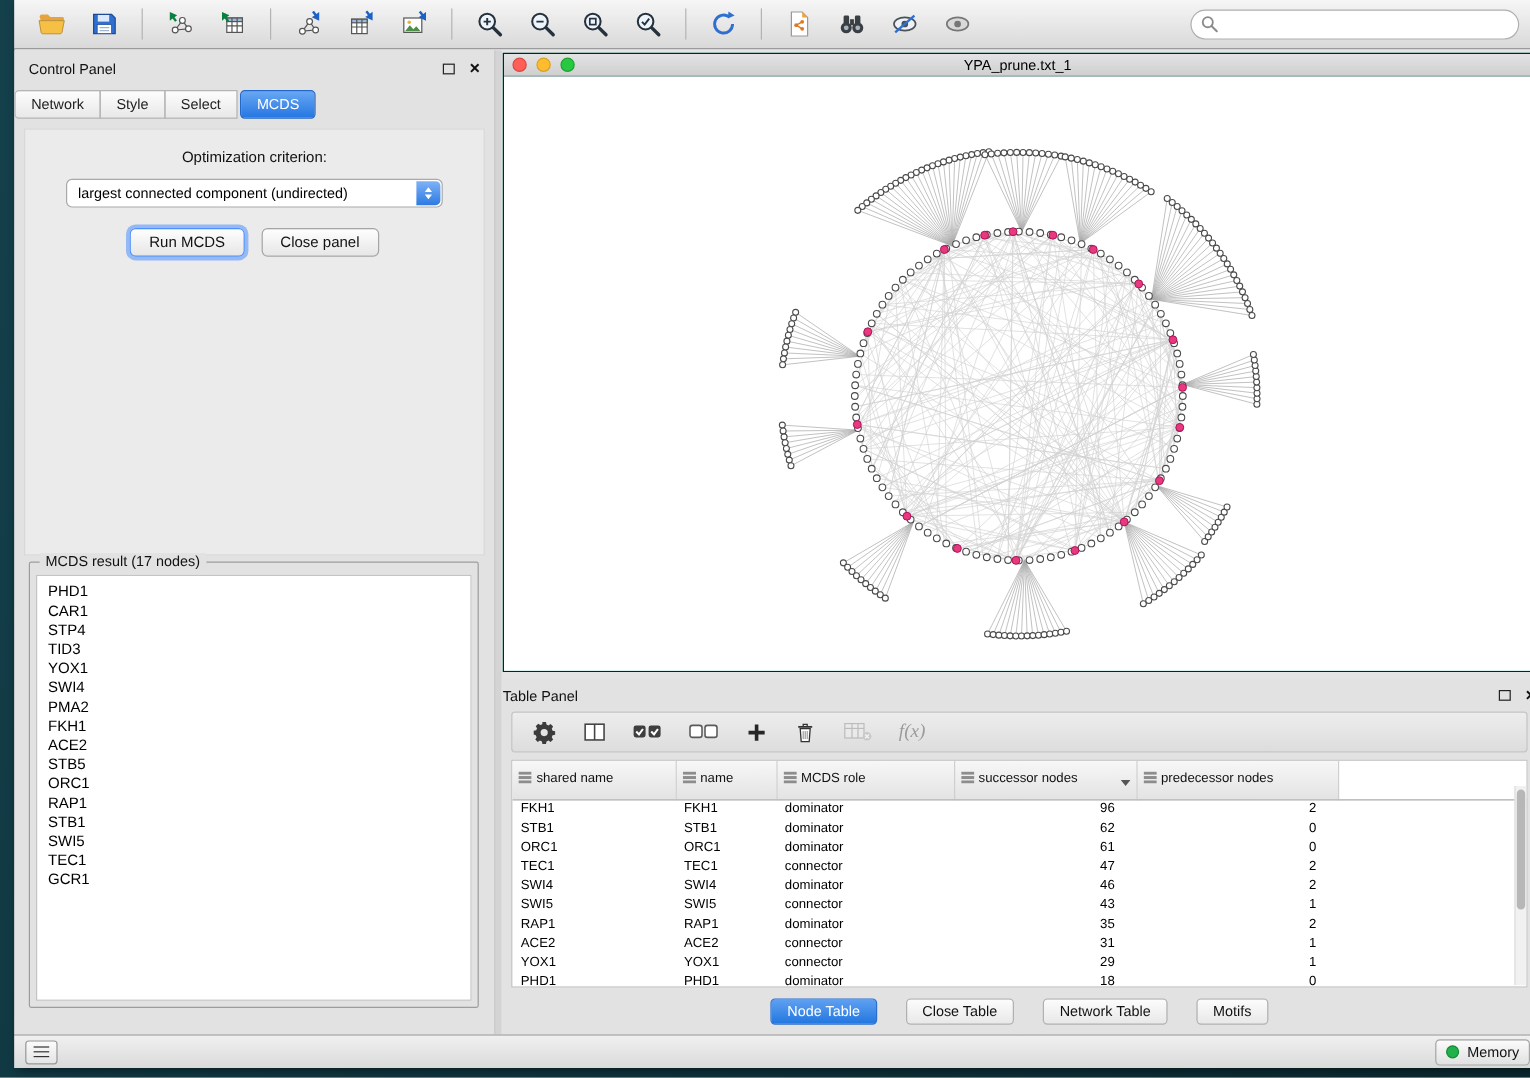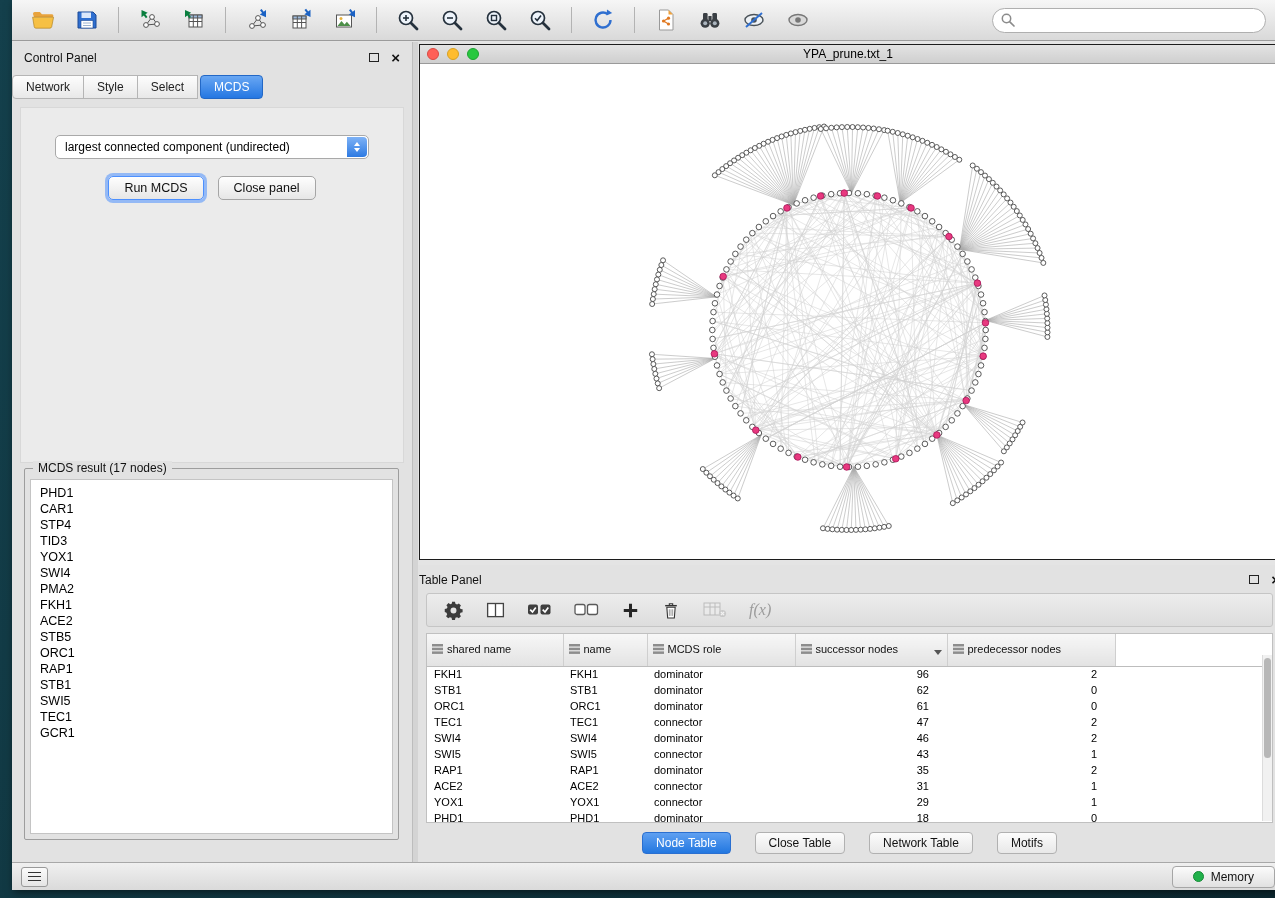--- a/index.html
+++ b/index.html
@@ -75,21 +75,21 @@
   .vscroll{position:absolute;right:0;top:21px;bottom:1px;width:10px;background:#f1f1f1;border-left:1px solid #dcdcdc}
   .vthumb{position:absolute;left:1px;right:1px;top:3px;height:60%;background:#b7b7b7;border-radius:4px;cursor:pointer}
   .tp-tabs{display:flex;justify-content:center;gap:24px;margin-top:9px}
   .tp-tab{font-size:12px;padding:3px 13px;border:1px solid #b1b1b1;border-radius:4px;background:linear-gradient(#fcfcfc,#e8e8e8);color:#111;cursor:pointer;font-family:"Liberation Sans",sans-serif}
   .tp-tab.active{background:linear-gradient(#5fa0f1,#2277e0);color:#fff;border-color:#2a6fd0}
 
   
   .status-bar{position:absolute;left:0;right:0;bottom:0;height:28px;background:linear-gradient(#f0f0f0,#dadada);border-top:1px solid #a8a8a8;display:flex;align-items:center;padding:0 9px}
   .panel-toggle{width:27px;height:20px;border:1px solid #999;border-radius:3px;background:linear-gradient(#fbfbfb,#e5e5e5);display:flex;flex-direction:column;align-items:center;justify-content:center;gap:2.5px;cursor:pointer}
   .hline{width:13px;height:1.6px;background:#333}
-  .memory-btn{margin-left:auto;display:flex;align-items:center;gap:7px;border:1px solid #a6a6a6;border-radius:4px;background:linear-gradient(#fbfbfb,#e1e1e1);padding:3px 20px;font-size:12px;color:#111;cursor:pointer;font-family:"Liberation Sans",sans-serif}
+  .memory-btn{margin-left:auto;display:flex;align-items:center;gap:7px;border:1px solid #a6a6a6;border-radius:4px;background:linear-gradient(#fbfbfb,#e1e1e1);padding:3px 8px;font-size:12px;color:#111;cursor:pointer;font-family:"Liberation Sans",sans-serif}
   .mem-dot{width:11px;height:11px;border-radius:50%;background:#21b14b;border:1px solid #158a36}
 </style>
 </head>
 <body>
 
 <div class="app">
  <div class="window">
 
   <div class="toolbar">
     <button class="tbtn">
@@ -259,20 +259,21 @@
         <span class="close-glyph">×</span>
       </span>
     </div>
     <div class="cp-tabs">
       <button class="cp-tab">Network</button>
       <button class="cp-tab">Style</button>
       <button class="cp-tab">Select</button>
       <button class="cp-tab active">MCDS</button>
     </div>
     <div class="cp-content">
+      <div class="opt-label">Optimization criterion:</div>
       <div class="select-box">
         <span>largest connected component (undirected)</span>
         <span class="select-cap">
               <span class="tri-up"></span>
               <span class="tri-down"></span>
             </span>
       </div>
       <div class="cp-buttons">
         <button class="btn focused">Run MCDS</button>
         <button class="btn">Close panel</button>

